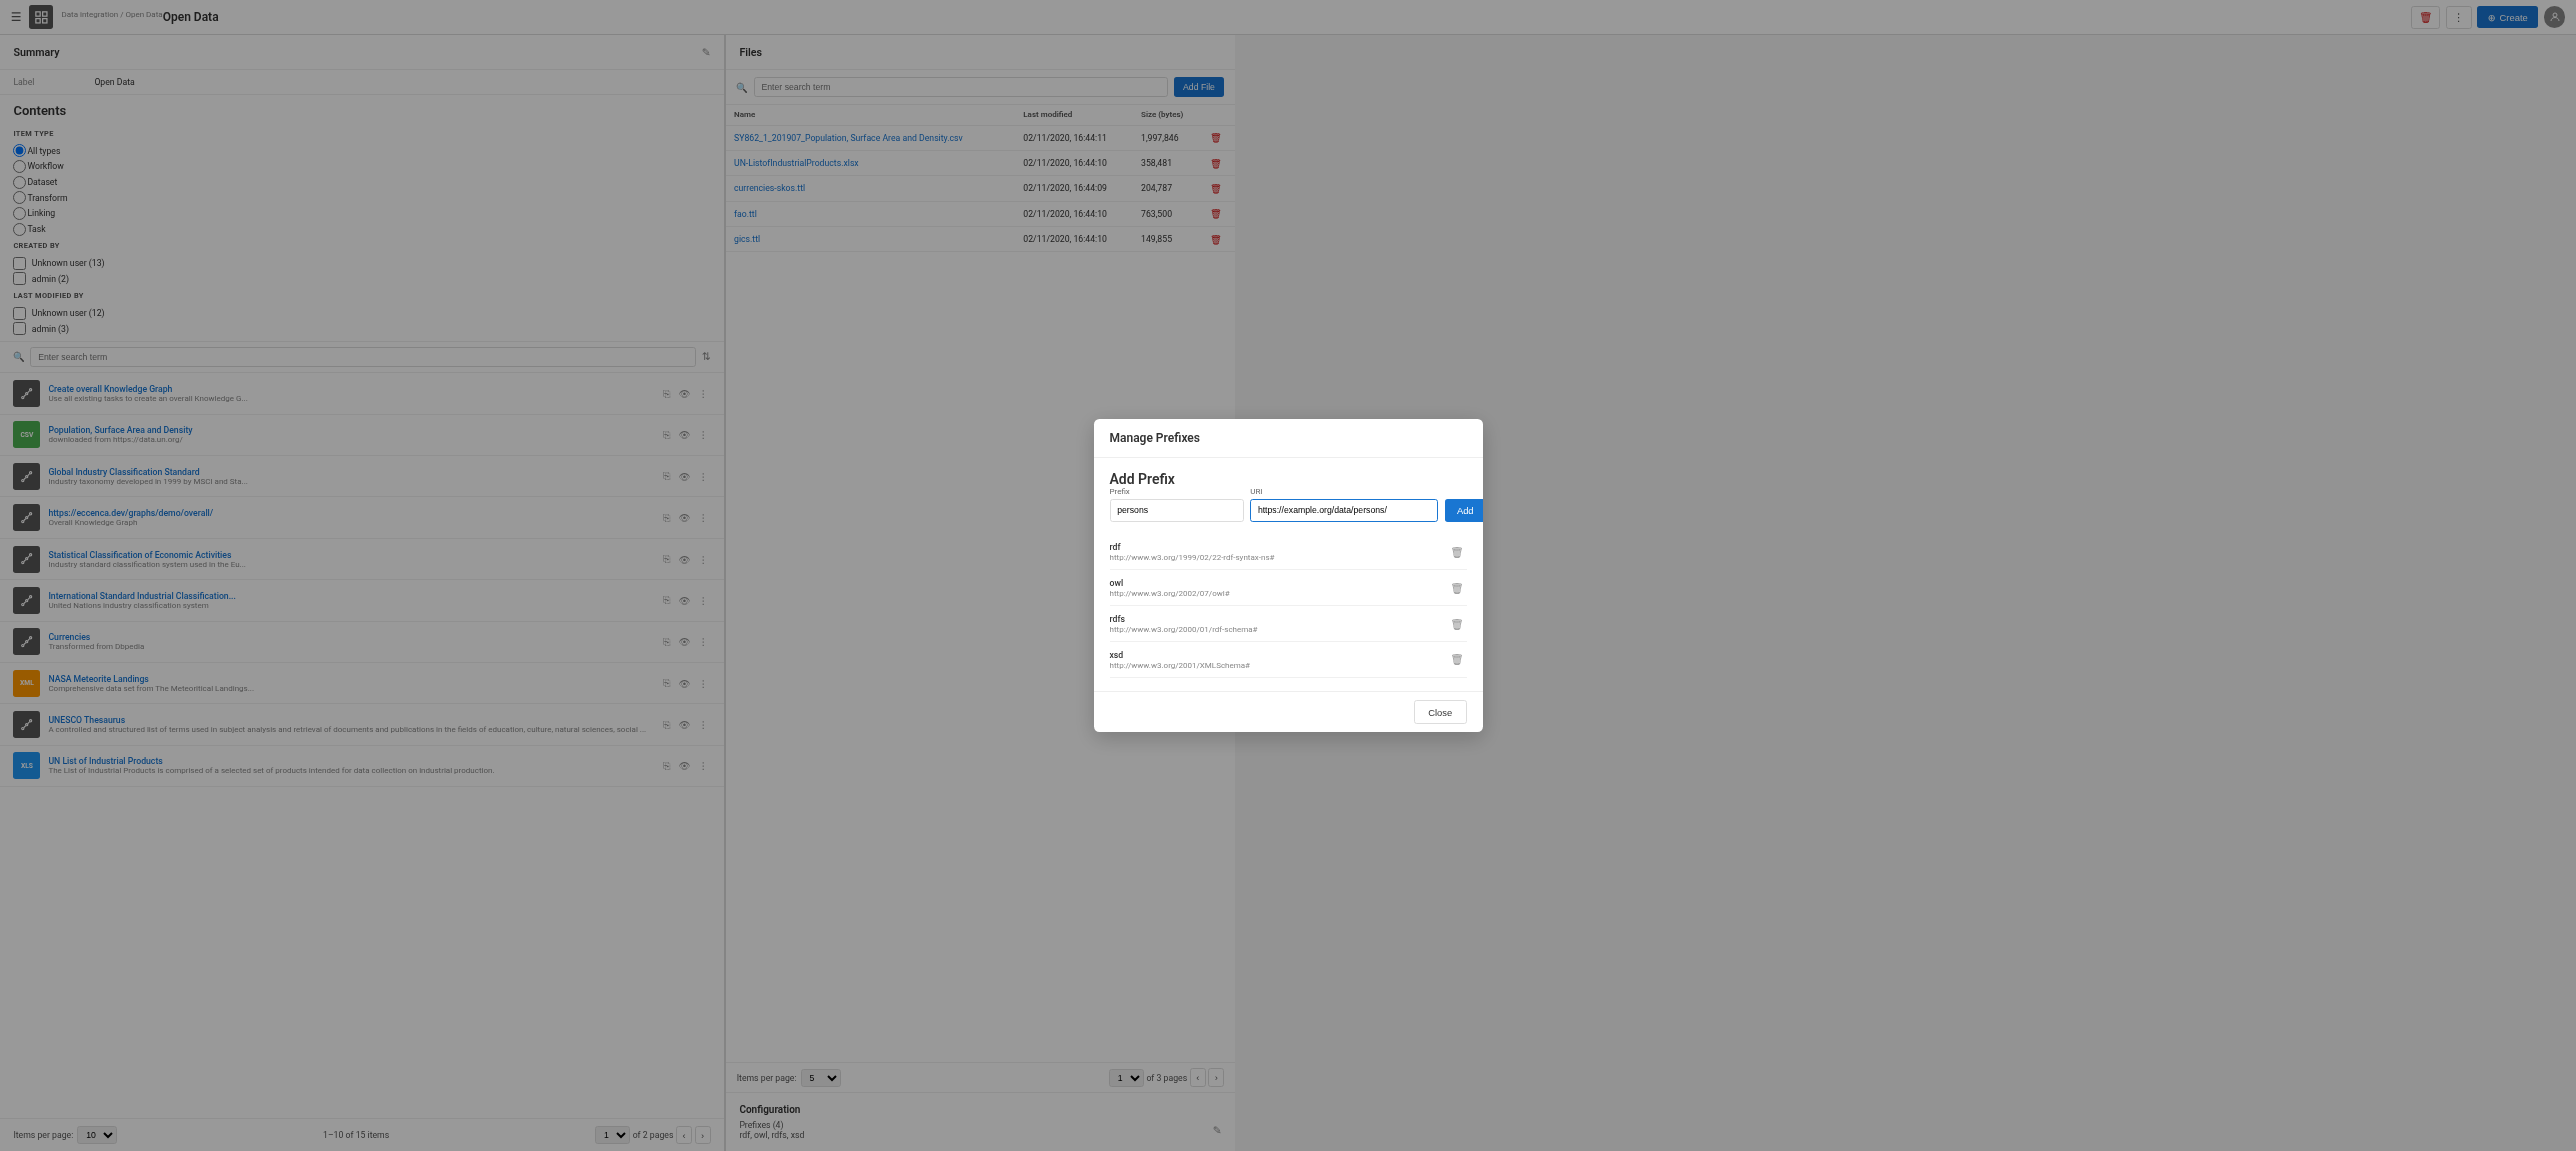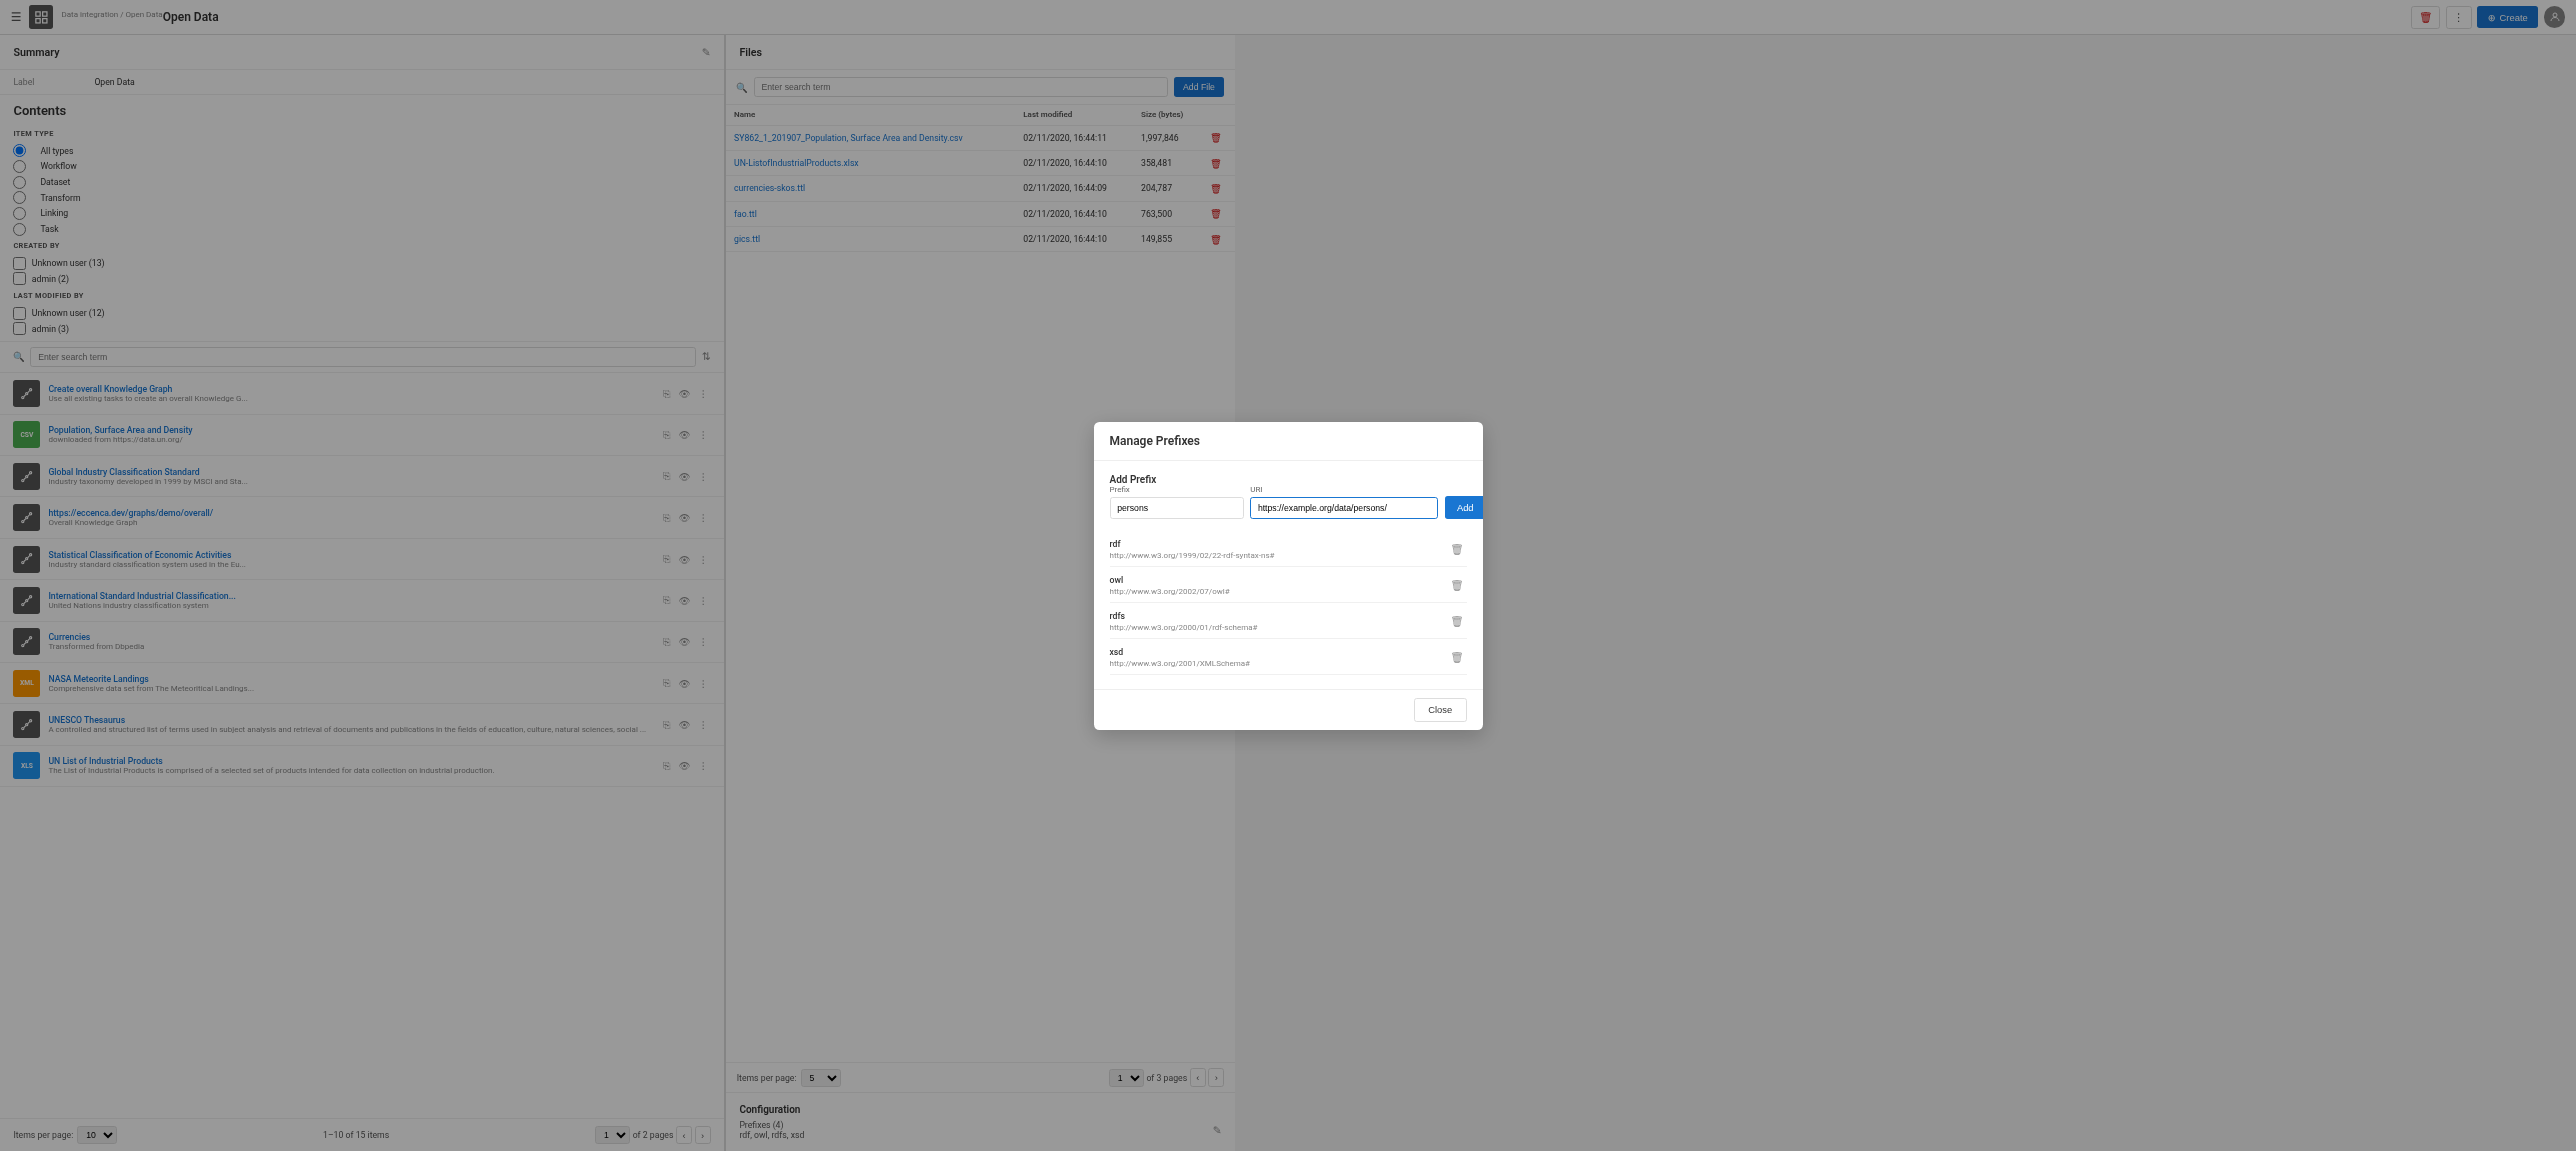--- a/index.html
+++ b/index.html
@@ -31,21 +31,21 @@
 
     .label-row { display: flex; align-items: center; padding: 6.7px 13.4px; border-bottom: 0.7px solid #eee; gap: 27px; }
     .label-key { font-size: 8.7px; color: #888; min-width: 54px; }
     .label-val { font-size: 8.7px; color: #333; }
 
     .contents-area { display: flex; flex-direction: column; flex: 1; overflow: hidden; }
     .contents-header { padding: 8px 13.4px 5.4px 13.4px; font-size: 13px; font-weight: 600; }
     .filter-area { padding: 5.4px 13.4px; display: flex; flex-direction: column; gap: 5.4px; border-bottom: 0.7px solid #eee; }
     .filter-section-title { font-size: 7.4px; font-weight: 700; color: #555; text-transform: uppercase; letter-spacing: 0.05em; margin-bottom: 1.3px; }
     .radio-group { display: flex; flex-direction: column; gap: 2.7px; }
-    .radio-item { display: flex; align-items: center; gap: 14px; font-size: 8.7px; }
+    .radio-item { display: flex; align-items: center; gap: 1px; font-size: 8.7px; }
     .radio-item input[type=radio] { cursor: pointer; }
     .checkbox-group { display: flex; flex-direction: column; gap: 2.7px; }
     .checkbox-item { display: flex; align-items: center; gap: 5.4px; font-size: 8.7px; }
     .checkbox-item input[type=checkbox] { cursor: pointer; }
 
     .search-bar { display: flex; align-items: center; gap: 5.4px; padding: 5.4px 13.4px; border-bottom: 0.7px solid #eee; }
     .search-input { flex: 1; border: 0.7px solid #ddd; border-radius: 2.7px; padding: 4px 6.7px; font-size: 8.7px; color: #888; }
     .sort-icon { color: #888; cursor: pointer; font-size: 10.7px; }
 
     .items-list { flex: 1; overflow-y: auto; }
@@ -90,21 +90,21 @@
     .config-title { font-size: 10px; font-weight: 600; margin-bottom: 5.4px; }
     .config-row { display: flex; align-items: center; justify-content: space-between; }
     .config-prefixes { font-size: 8.7px; color: #555; }
     .config-edit-btn { background: none; border: none; cursor: pointer; color: #888; font-size: 10.7px; }
 
     
     .modal-overlay { position: fixed; top: 0; left: 0; width: 100%; height: 100%; background: rgba(0,0,0,0.4); z-index: 1000; display: flex; align-items: center; justify-content: center; }
     .modal { background: #fff; border-radius: 5.4px; width: 389px; box-shadow: 0 5.4px 21.5px rgba(0,0,0,0.2); overflow: hidden; }
     .modal-header { padding: 12px 16px; border-bottom: 0.7px solid #eee; font-size: 12px; font-weight: 600; }
     .modal-body { padding: 13.4px 16px; }
-    .modal-section-title { font-size: 10px; font-weight: 600; margin-bottom: 0; }
+    .modal-section-title { font-size: 14px; font-weight: 600; margin-bottom: 0; }
     .modal-add-row { display: flex; align-items: flex-end; gap: 6.7px; margin-bottom: 13.4px; }
     .modal-field { display: flex; flex-direction: column; gap: 2.7px; }
     .modal-field label { font-size: 8px; color: #666; }
     .modal-field input { border: 0.7px solid #ddd; border-radius: 2.7px; padding: 5.4px 6.7px; font-size: 8.7px; }
     .modal-field.prefix-field input { width: 134px; }
     .modal-field.uri-field input { width: 188px; border-color: #1976d2; }
     .btn-add-blue { background: #1976d2; color: #fff; border: none; border-radius: 2.7px; padding: 6px 12px; cursor: pointer; font-size: 9.4px; font-weight: 500; white-space: nowrap; }
     .prefix-list { display: flex; flex-direction: column; gap: 1.3px; }
     .prefix-row { display: flex; align-items: center; justify-content: space-between; padding: 6.7px 0; border-bottom: 0.7px solid #f0f0f0; }
     .prefix-info { display: flex; flex-direction: column; gap: 1.3px; }

